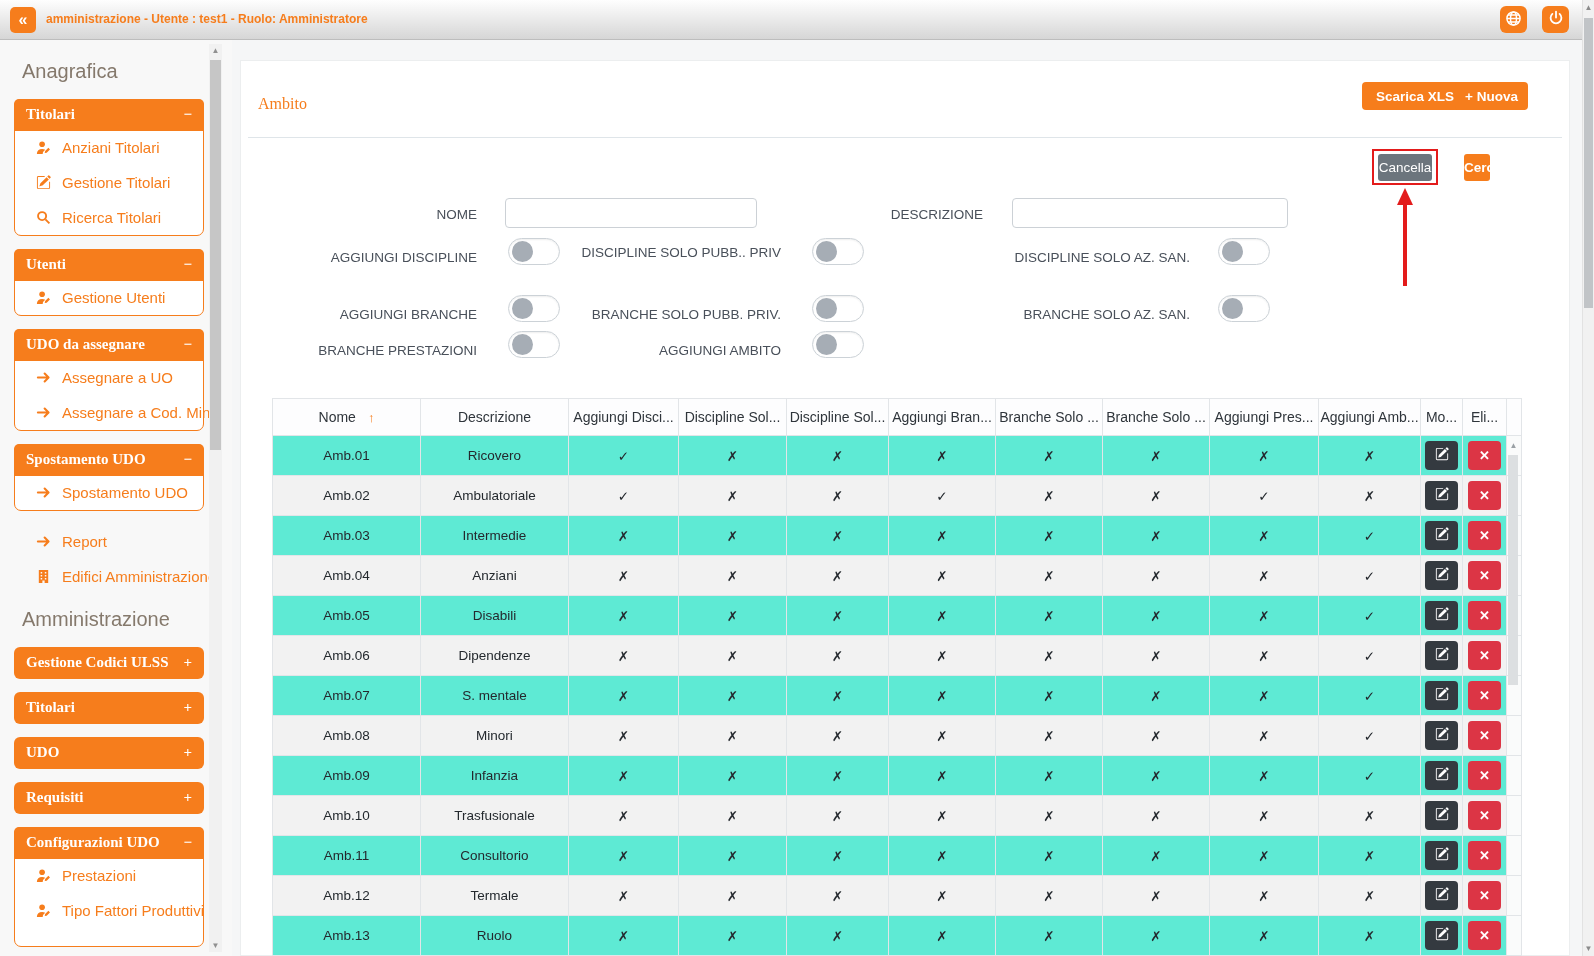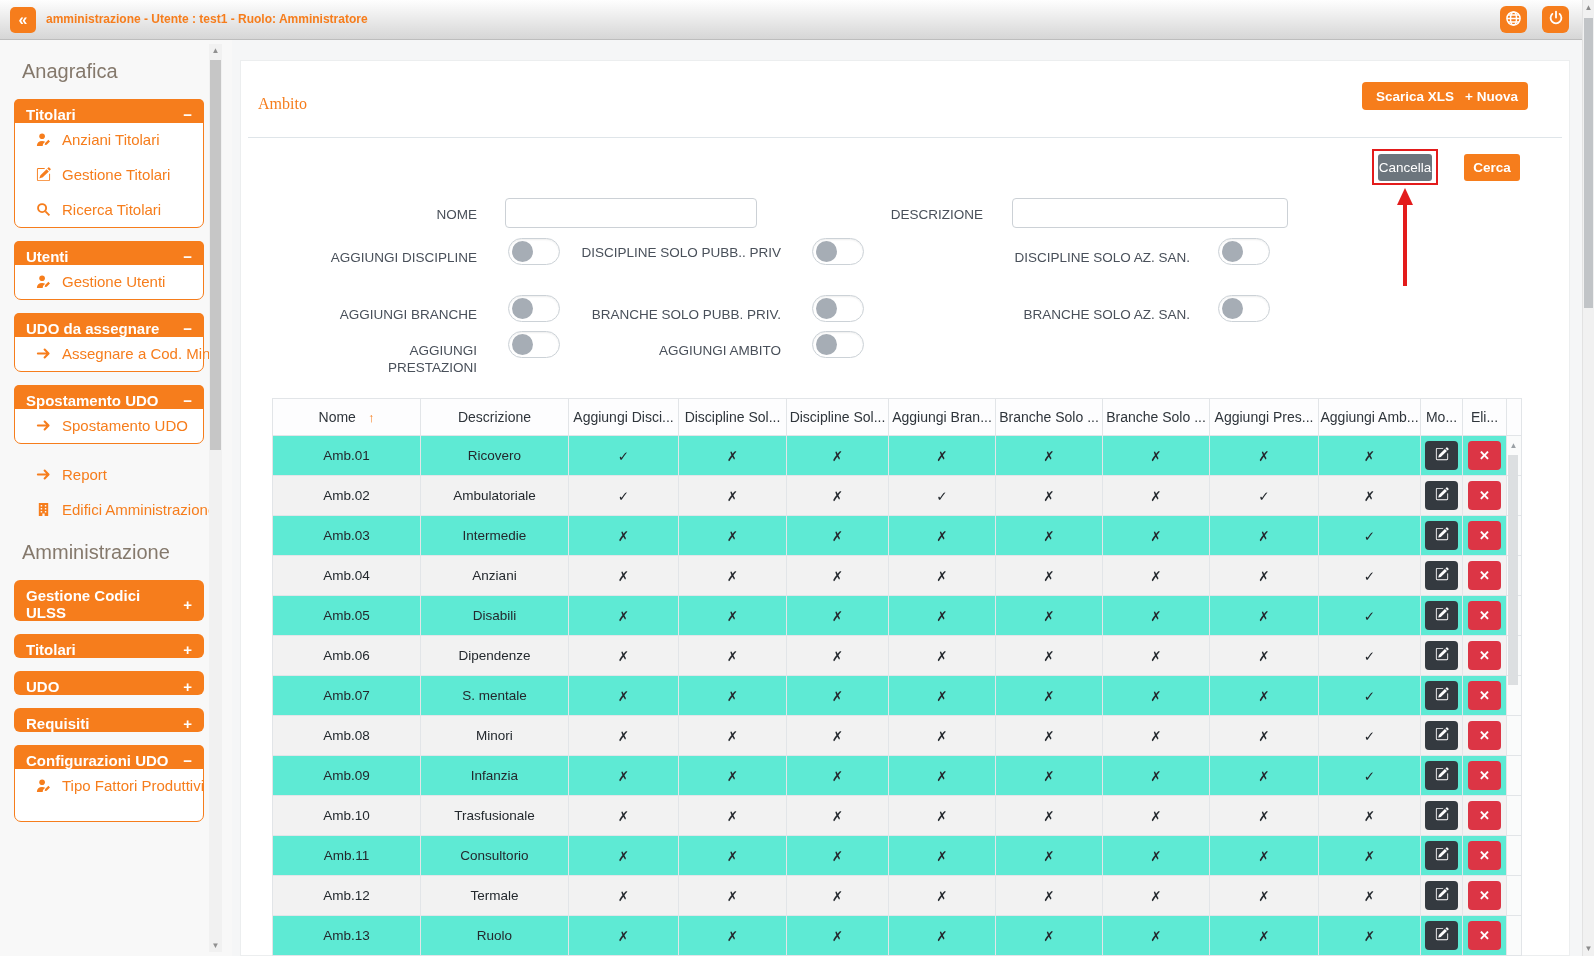--- a/index.html
+++ b/index.html
@@ -26,22 +26,22 @@
   .page-scrollbar .thumb { position:absolute; left:1px; top:18px; width:9px; height:290px; background:#c1c4c7; }
 
   
   .sidebar { position:absolute; left:0; top:40px; width:232px; bottom:0; background:#f8f8f8; overflow:hidden; }
   .sidebar-nav { padding:16px 28px 0 14px; }
   .sb-heading { font-size:20px; color:#85796c; margin:4px 0 16px 8px; }
   .sb-heading.second { margin-top:14px; }
   .sb-panel { margin-bottom:13px; border-radius:7px; }
   .sb-panel.expanded { border:1px solid var(--accent); background:#fff; }
   .sb-panel-header { background:var(--accent); color:#fff; font-weight:bold; font-size:15px;
-            padding:7px 12px 0 12px; border-radius:6px; display:flex; justify-content:space-between;
-            align-items:center; cursor:pointer; }
+            padding:7px 12px 8px 12px; border-radius:6px; display:flex; justify-content:space-between;
+            align-items:center; cursor:pointer;font-family:Liberation Serif, serif; }
   .sb-panel.expanded .sb-panel-header { border-radius:5px 5px 0 0; margin:-1px; }
   .sb-toggle-glyph { font-weight:bold; font-size:15px; }
   .sb-item { display:flex; align-items:center; gap:11px; color:var(--accent); font-size:15px;
             padding:9px 6px 9px 20px; cursor:pointer; white-space:nowrap; }
   .sb-link { display:flex; align-items:center; gap:11px; color:var(--accent); font-size:15px;
             padding:9px 6px 9px 21px; cursor:pointer; white-space:nowrap; }
   .sb-icon { display:inline-flex; width:16px; justify-content:center; color:var(--accent); flex:0 0 16px; }
   .sidebar-scrollbar { position:absolute; right:10px; top:4px; bottom:4px; width:13px; background:#f1f1f1; }
   .sidebar-scrollbar .sb-arrow { position:absolute; left:0; width:13px; text-align:center; font-size:8px; color:#909090; }
   .sidebar-scrollbar .thumb { position:absolute; left:1px; top:16px; width:11px; height:390px; background:#c6c6c6; }
@@ -51,21 +51,21 @@
             border:1px solid #eceeef; }
   .page-title { position:absolute; left:258px; top:95px; font-size:16px; color:var(--accent);font-family:Liberation Serif, serif; }
   .card-divider { position:absolute; left:248px; top:137px; width:1314px; height:1px; background:#dfe5e9; }
 
   .btn { position:absolute; border:none; border-radius:4px; color:#fff; cursor:pointer; font-size:13.5px; }
   .btn-orange { background:var(--accent); }
   .btn-gray { background:#6c757d; }
   .btn-download { left:1362px; top:82px; width:106px; height:28px; font-weight:bold; }
   .btn-new { left:1455px; top:82px; width:73px; height:28px; font-weight:bold; }
   .btn-clear { left:1378px; top:154px; width:54px; height:27px; border-radius:3px; }
-  .btn-search { left:1464px; top:154px; width:56px; height:27px; border-radius:3px; font-weight:bold; }
+  .btn-search { left:1464px; top:154px; width:26px; height:27px; border-radius:3px; font-weight:bold; }
 
   
   .annot-box { position:absolute; left:1372px; top:149px; width:66px; height:36px;
             border:2px solid var(--annot); z-index:4; pointer-events:none; }
   .annot-arrow-head { position:absolute; left:1397px; top:188px; width:0; height:0;
             border-left:8px solid transparent; border-right:8px solid transparent;
             border-bottom:17px solid var(--annot); z-index:4; }
   .annot-arrow-shaft { position:absolute; left:1403px; top:204px; width:4px; height:82px;
             background:var(--annot); z-index:4; }
 
@@ -185,20 +185,28 @@
           <div class="sb-panel-header">
             <span>UDO da assegnare</span>
             <span class="sb-toggle-glyph">−</span>
           </div>
           <div class="sb-item">
             <span class="sb-icon">
               <svg width="15" height="15" viewBox="0 0 16 16" fill="none" stroke="currentColor" stroke-width="2.2" stroke-linecap="round" stroke-linejoin="round">
                 <path d="M2 8h11M9.2 3.8 13.4 8l-4.2 4.2"></path>
               </svg>
             </span>
+            <span>Assegnare a UO</span>
+          </div>
+          <div class="sb-item">
+            <span class="sb-icon">
+              <svg width="15" height="15" viewBox="0 0 16 16" fill="none" stroke="currentColor" stroke-width="2.2" stroke-linecap="round" stroke-linejoin="round">
+                <path d="M2 8h11M9.2 3.8 13.4 8l-4.2 4.2"></path>
+              </svg>
+            </span>
             <span>Assegnare a Cod. Min.</span>
           </div>
         </div>
         <div class="sb-panel expanded">
           <div class="sb-panel-header">
             <span>Spostamento UDO</span>
             <span class="sb-toggle-glyph">−</span>
           </div>
           <div class="sb-item">
             <span class="sb-icon">
@@ -247,20 +255,30 @@
         <div class="sb-panel collapsed">
           <div class="sb-panel-header">
             <span>Requisiti</span>
             <span class="sb-toggle-glyph">+</span>
           </div>
         </div>
         <div class="sb-panel expanded">
           <div class="sb-panel-header">
             <span>Configurazioni UDO</span>
             <span class="sb-toggle-glyph">−</span>
+          </div>
+          <div class="sb-item">
+            <span class="sb-icon">
+              <svg width="15" height="15" viewBox="0 0 16 16" fill="currentColor">
+                <path d="M6.5 7.5a3 3 0 1 0 0-6 3 3 0 0 0 0 6z"></path>
+                <path d="M1 14.2C1 11.6 3.1 9.5 6.5 9.5c1.3 0 2.4.3 3.3.9l-2.3 2.4-.4 2.2H1v-.8z"></path>
+                <path d="M13.2 8.3l1.7 1.7-3.5 3.5-2.1.4.4-2.1 3.5-3.5z"></path>
+              </svg>
+            </span>
+            <span>Prestazioni</span>
           </div>
           <div class="sb-item">
             <span class="sb-icon">
               <svg width="15" height="15" viewBox="0 0 16 16" fill="currentColor">
                 <path d="M6.5 7.5a3 3 0 1 0 0-6 3 3 0 0 0 0 6z"></path>
                 <path d="M1 14.2C1 11.6 3.1 9.5 6.5 9.5c1.3 0 2.4.3 3.3.9l-2.3 2.4-.4 2.2H1v-.8z"></path>
                 <path d="M13.2 8.3l1.7 1.7-3.5 3.5-2.1.4.4-2.1 3.5-3.5z"></path>
               </svg>
             </span>
             <span>Tipo Fattori Produttivi</span>
@@ -314,21 +332,21 @@
     </div>
   <div class="lbl" style="left:571px;top:306px;width:210px">BRANCHE SOLO PUBB. PRIV.</div>
   <div class="toggle" style="left:812px;top:295px">
       <span class="knob"></span>
     </div>
   <div class="lbl" style="left:990px;top:306px;width:200px">BRANCHE SOLO AZ. SAN.</div>
   <div class="toggle" style="left:1218px;top:295px">
       <span class="knob"></span>
     </div>
 
-  <div class="lbl" style="left:317px;top:342px;width:160px">AGGIUNGI PRESTAZIONI</div>
+  <div class="lbl" style="left:317px;top:342px;width:160px">BRANCHE PRESTAZIONI</div>
   <div class="toggle" style="left:508px;top:331px">
       <span class="knob"></span>
     </div>
   <div class="lbl" style="left:571px;top:342px;width:210px">AGGIUNGI AMBITO</div>
   <div class="toggle" style="left:812px;top:331px">
       <span class="knob"></span>
     </div>
 
   <table class="data-table">
     <colgroup>

